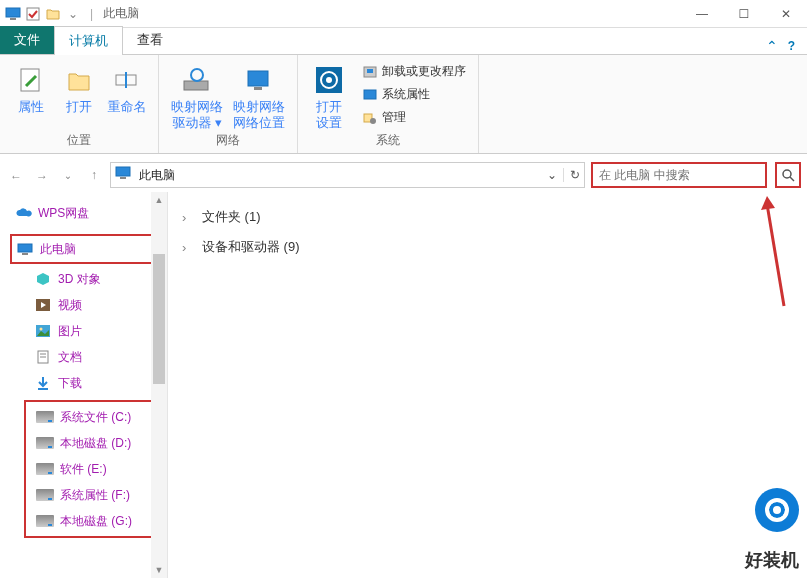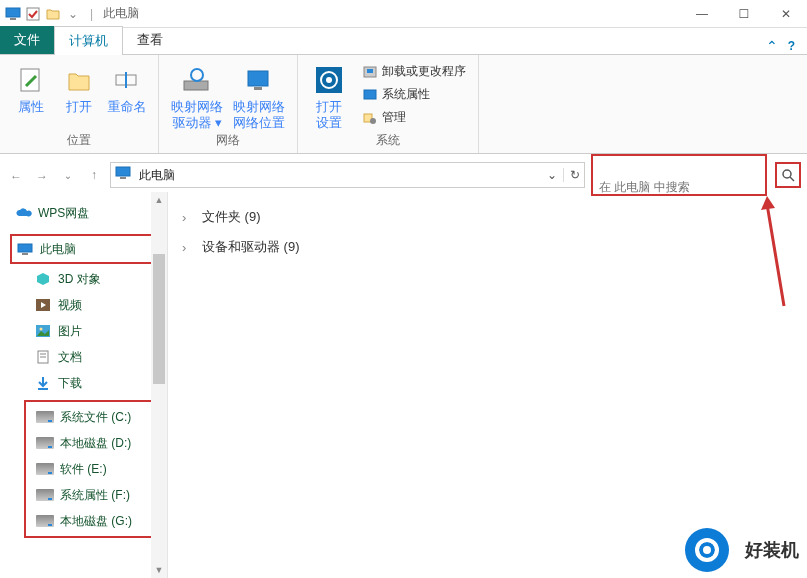--- a/index.html
+++ b/index.html
@@ -34,27 +34,27 @@
 .ribbon-group.sys .items { flex-direction: row; }
 .ribbon-group.sys .left-big { display:flex; gap:4px; }
 
 .navbar { height: 34px; display: flex; align-items: center; padding: 0 6px; gap: 6px; margin-top: 4px; }
 .navbar .navbtn { width: 20px; height: 20px; display:flex; align-items:center; justify-content:center; color:#888; }
 .addressbar { flex: 1; height: 26px; border: 1px solid #ccc; display: flex; align-items: center; padding: 0 4px; }
 .addressbar .pcicon { width: 18px; height: 18px; margin-right: 6px; }
 .addressbar .text { flex:1; font-size: 12px; color: #222; }
 .addressbar .drop { color:#555; padding: 0 6px; }
 .addressbar .refresh { border-left:1px solid #ddd; padding-left:6px; color:#555; }
-.searchbox { width: 176px; height: 42px; border: 2px solid #c33; display: flex; align-items: flex-end; padding: 0 6px; }
+.searchbox { width: 176px; height: 26px; border: 2px solid #c33; display: flex; align-items: center; padding: 0 6px; }
 .searchbox input { border:none; outline:none; flex:1; font-size:12px; color:#999; background:transparent; }
 .searchbtn { width: 26px; height: 26px; border: 2px solid #c33; display:flex; align-items:center; justify-content:center; color:#666; margin-left: 2px; }
 
 .body { display:flex; height: calc(578px - 28px - 26px - 100px - 38px); }
 .sidebar { width: 168px; border-right: 1px solid #e5e5e5; padding: 8px 4px; overflow:hidden; position:relative; }
-.sb-item { display:flex; align-items:center; gap:6px; padding: 4px 6px; font-size:12px; color:#14532d; }
+.sb-item { display:flex; align-items:center; gap:6px; padding: 4px 6px; font-size:12px; color:#a21caf; }
 .sb-item.root { padding-left: 10px; }
 .sb-item .sbicon { width:18px; height:18px; display:flex; align-items:center; justify-content:center; }
 .sb-item.indent { padding-left: 30px; }
 .sb-red { border: 2px solid #c33; margin: 2px 6px; }
 .drive-box { border: 2px solid #c33; margin: 4px 4px 0 20px; padding: 2px 2px; }
 .drive-box .sb-item { padding-left: 8px; }
 .driveicon { width:18px; height:12px; background: linear-gradient(#888,#ccc); border-radius: 1px; position:relative; }
 .driveicon::after { content:""; position:absolute; right:2px; bottom:1px; width:4px; height:2px; background:#2a88d8; }
 .sidebar-scroll { position:absolute; right:0; top:0; bottom:0; width:16px; background:#f4f4f4; }
 .sidebar-scroll .thumb { position:absolute; left:2px; right:2px; top: 62px; height: 130px; background:#c8c8c8; }
@@ -63,21 +63,21 @@
 .sidebar-scroll .arrow.bot { bottom:0; }
 
 .content { flex:1; padding: 10px 14px; }
 .content-row { display:flex; align-items:center; gap:8px; padding: 6px 0; font-size:13px; color:#333; }
 .content-row .chev { color:#888; width:12px; }
 
 
 .red-arrow { position:absolute; right: 18px; top: 196px; }
 
 
-.watermark { position:absolute; right: 8px; bottom: 6px; display:flex; align-items:center; gap:16px; }
+.watermark { position:absolute; right: 8px; bottom: 6px; display:flex; align-items:flex-end; gap:16px;flex-direction:column; }
 .watermark .wlogo { width:44px; height:44px; border-radius:50%; background:#0d7cd6; display:flex; align-items:center; justify-content:center; }
 .watermark .wlogo::after { content:""; width:16px; height:16px; border-radius:50%; background:#fff; border:4px solid #fff; box-shadow: inset 0 0 0 4px #0d7cd6; }
 .watermark .wtext { font-size:18px; font-weight:600; color:#333; }
 </style>
 </head>
 <body>
 
 <div class="titlebar">
   <div class="quick">
     <span class="ico">
@@ -357,21 +357,21 @@
     <div class="sidebar-scroll">
       <div class="arrow top">▲</div>
       <div class="thumb"></div>
       <div class="arrow bot">▼</div>
     </div>
   </div>
 
   <div class="content">
     <div class="content-row">
       <span class="chev">›</span>
-      <span>文件夹 (9)</span>
+      <span>文件夹 (1)</span>
     </div>
     <div class="content-row">
       <span class="chev">›</span>
       <span>设备和驱动器 (9)</span>
     </div>
   </div>
 </div>
 
 <svg class="red-arrow" width="30" height="120">
   <line x1="25" y1="110" x2="8" y2="8" stroke="#c33" stroke-width="3"></line>

